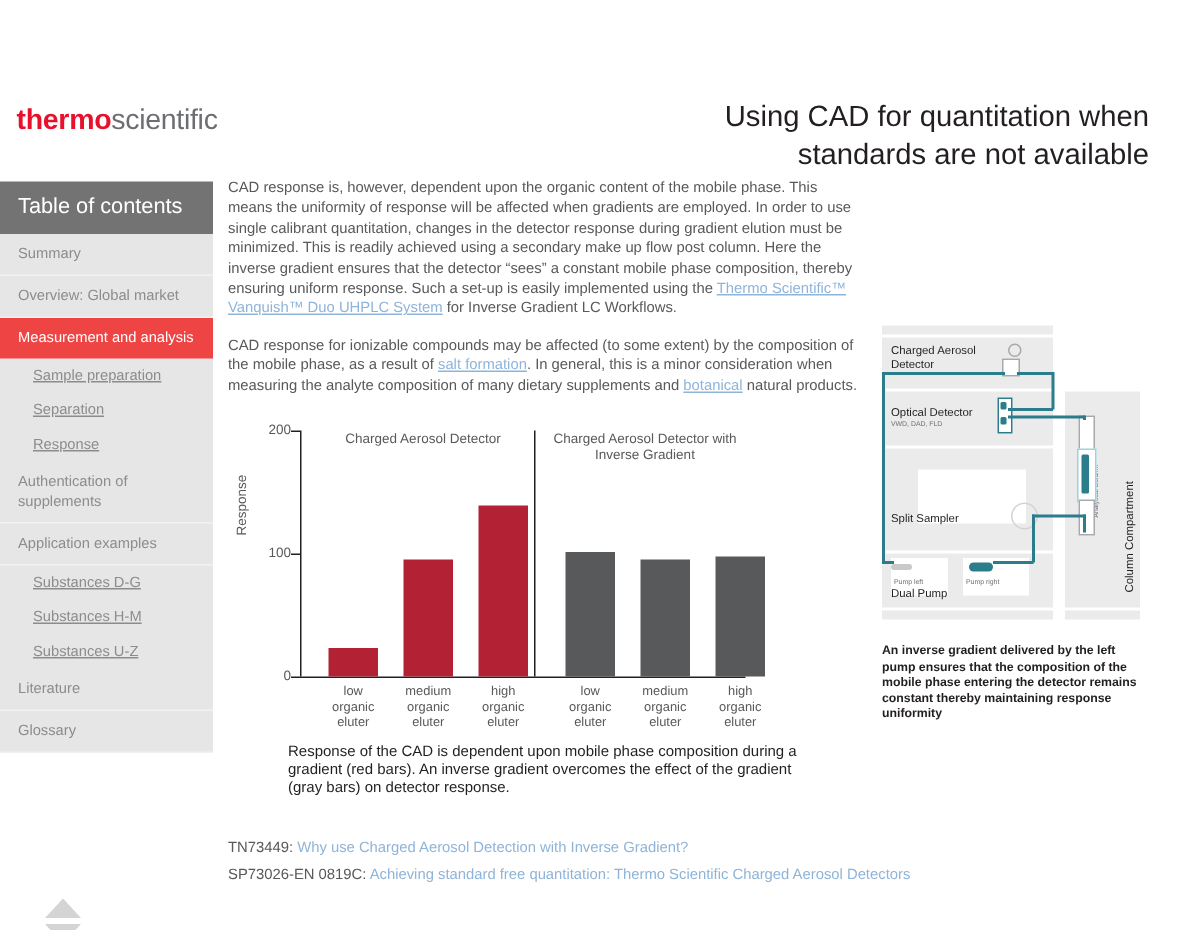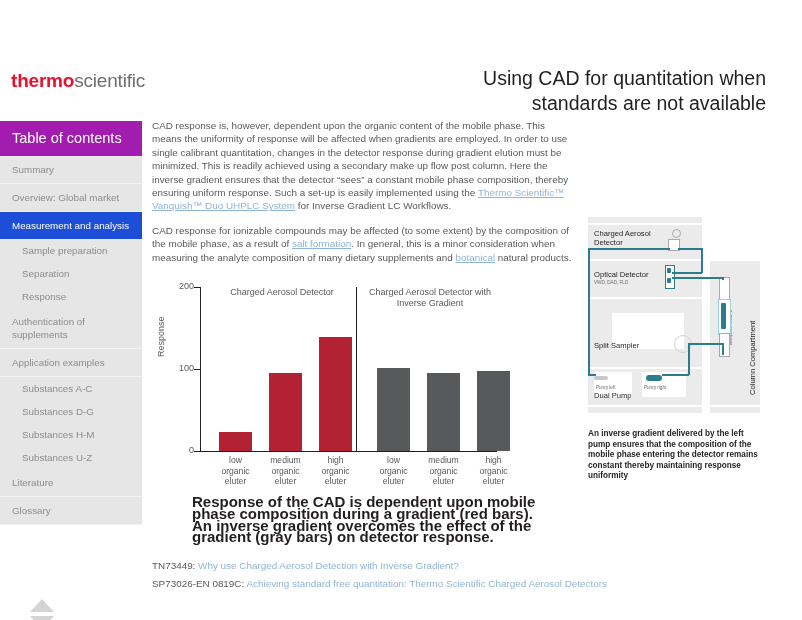--- a/index.html
+++ b/index.html
@@ -18,31 +18,31 @@
 
   
   .doc-title{
     position:absolute;right:36px;top:33px;width:440px;
     text-align:right;color:#231f20;font-size:19.5px;line-height:25px;
   }
 
   
   .sidebar{position:absolute;left:0;top:88px;width:142px;}
   .toc-header{
-    background:#a21caf;color:#ffffff;font-size:14.5px;
+    background:#737373;color:#ffffff;font-size:14.5px;
     padding:9px 0 9px 12px;line-height:17px;
   }
   .toc{background:#e6e6e6;}
   .toc-item{
     color:#8c8c8c;font-size:9.8px;line-height:13px;
     padding:7px 10px 7px 12px;
     border-bottom:1px solid #f2f2f2;
   }
-  .toc-item.sub{padding-left:22px;border-bottom:none;padding-top:5px;padding-bottom:5px;}
-  .toc-item.active{background:#1d4ed8;color:#ffffff;border-bottom:none;}
+  .toc-item.sub{padding-left:22px;border-bottom:none;padding-top:5px;padding-bottom:5px;text-decoration:underline;}
+  .toc-item.active{background:#ef4444;color:#ffffff;border-bottom:none;}
 
   .scroll-arrows{position:absolute;left:27px;top:566px;width:30px;}
   .arrow{width:0;height:0;margin:0 auto;}
   .arrow.up{border-left:12px solid transparent;border-right:12px solid transparent;border-bottom:13px solid #d4d4d4;}
   .arrow.down{border-left:12px solid transparent;border-right:12px solid transparent;border-top:13px solid #d4d4d4;margin-top:4px;}
 
   
   .content{position:absolute;left:152px;top:86px;width:420px;}
   .para{color:#58595b;font-size:9.9px;line-height:13.4px;margin:0 0 11px 0;text-align:left;}
   .lnk{color:#8fb4d9;text-decoration:underline;}
@@ -59,21 +59,21 @@
   .tickmark{position:absolute;left:34px;width:6px;height:1px;background:#231f20;}
   .divider{position:absolute;left:196px;top:8px;width:1px;height:164px;background:#231f20;}
   .panel-title{position:absolute;color:#58595b;font-size:9px;line-height:11px;text-align:center;}
   .bar{position:absolute;bottom:0;}
   .bars{position:absolute;left:41px;top:8px;width:296px;height:164px;}
   .xlabels{position:absolute;left:41px;top:176px;width:296px;}
   .xlab{position:absolute;color:#58595b;font-size:8.6px;line-height:10.5px;text-align:center;}
 
   .chart-caption{
     position:absolute;left:192px;top:463px;width:360px;
-    color:#231f20;font-size:15px;line-height:11.8px;font-weight:bold;
+    color:#231f20;font-size:10px;line-height:11.8px;font-weight:normal;
   }
 
   
   .refs{position:absolute;left:152px;top:524px;width:520px;}
   .ref{font-size:9.9px;line-height:18px;color:#58595b;}
   .ref .code{color:#58595b;}
   .ref .rtext{color:#8fb4d9;}
 
   
   .diagram{position:absolute;left:588px;top:184px;width:172px;height:198px;}
@@ -115,21 +115,20 @@
     <div class="toc-header">Table of contents</div>
     <div class="toc" id="toc-list">
         <div class="toc-item">Summary</div>
         <div class="toc-item">Overview: Global market</div>
         <div class="toc-item active">Measurement and analysis</div>
         <div class="toc-item sub">Sample preparation</div>
         <div class="toc-item sub">Separation</div>
         <div class="toc-item sub">Response</div>
         <div class="toc-item">Authentication of supplements</div>
         <div class="toc-item">Application examples</div>
-        <div class="toc-item sub">Substances A-C</div>
         <div class="toc-item sub">Substances D-G</div>
         <div class="toc-item sub">Substances H-M</div>
         <div class="toc-item sub">Substances U-Z</div>
         <div class="toc-item">Literature</div>
         <div class="toc-item">Glossary</div>
       </div>
   </div>
 
   <div class="scroll-arrows">
     <div class="arrow up"></div>

